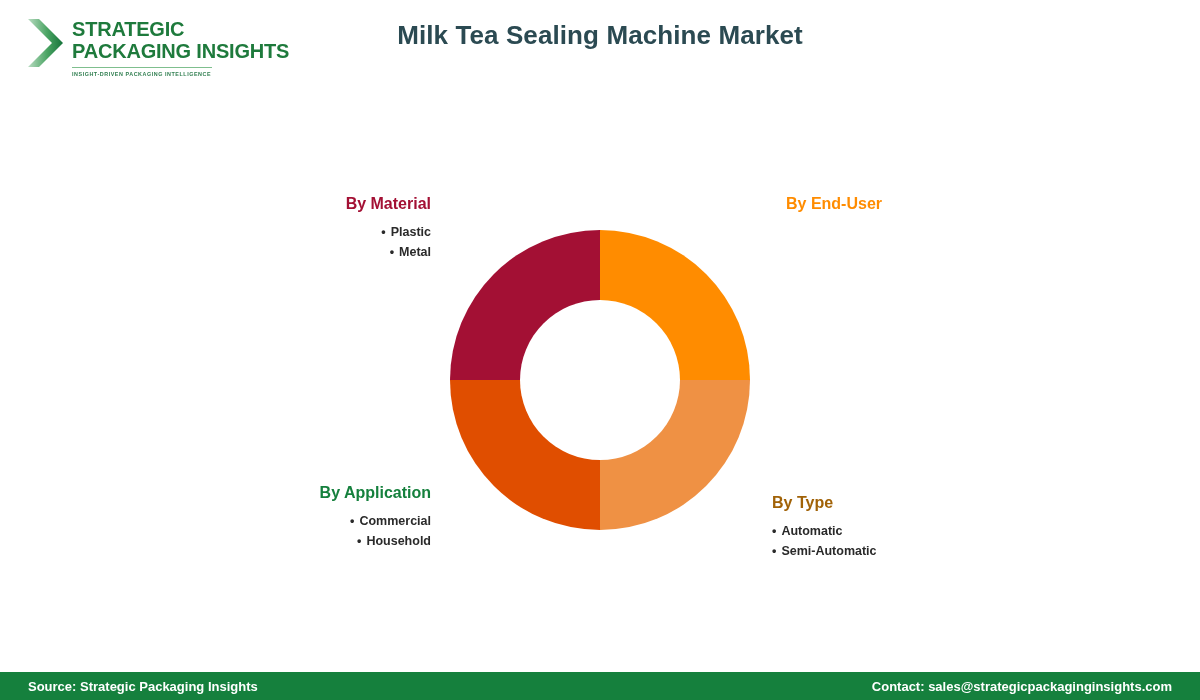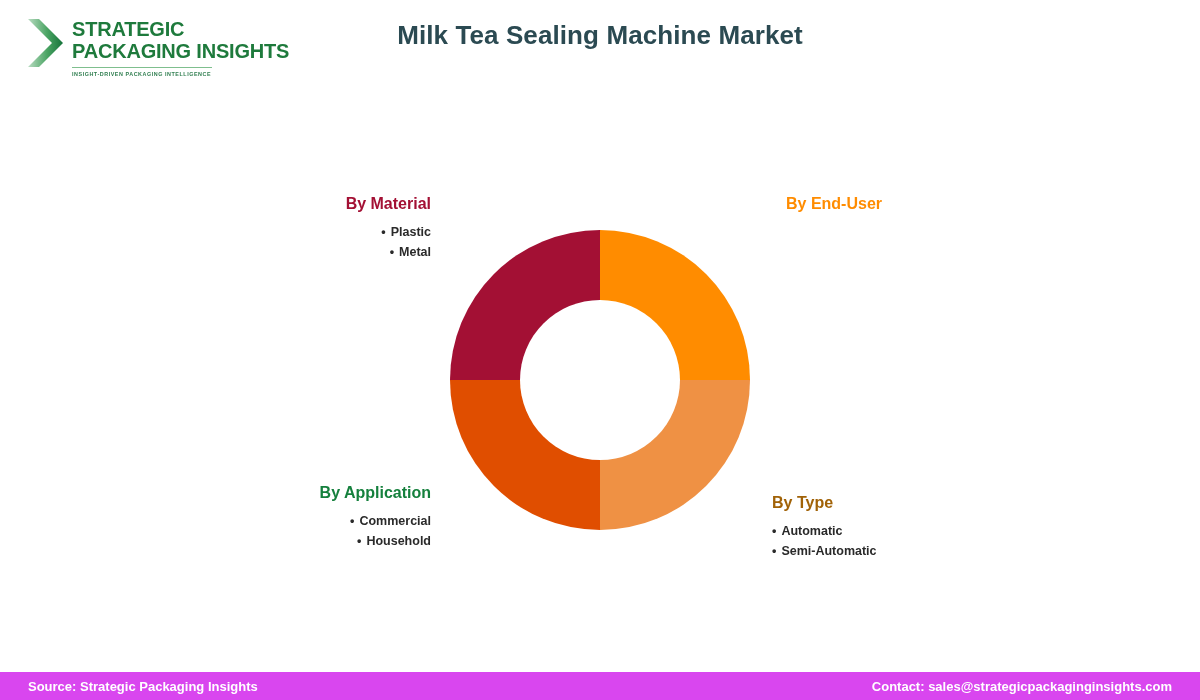--- a/index.html
+++ b/index.html
@@ -53,21 +53,21 @@
   .seg-left  { text-align:right; }
 
   .seg-material    { left:250px; top:194px; width:181px; }
   .seg-enduser     { left:772px; top:194px; width:200px;margin-left:14px; }
   .seg-application { left:238px; top:483px; width:193px; }
   .seg-type        { left:772px; top:493px; width:200px; }
 
   
   .footer {
     position:absolute; left:0; bottom:0; width:1200px; height:28px;
-    background:#d946ef; display:flex; align-items:center;
+    background:#15803d; display:flex; align-items:center;
     justify-content:space-between; padding:0 28px;
   }
   .footer span { font-size:13px; font-weight:bold; color:#ffffff; white-space:nowrap; }
 </style>
 </head>
 <body>
 
 <div class="page">
 
   <div class="logo">

